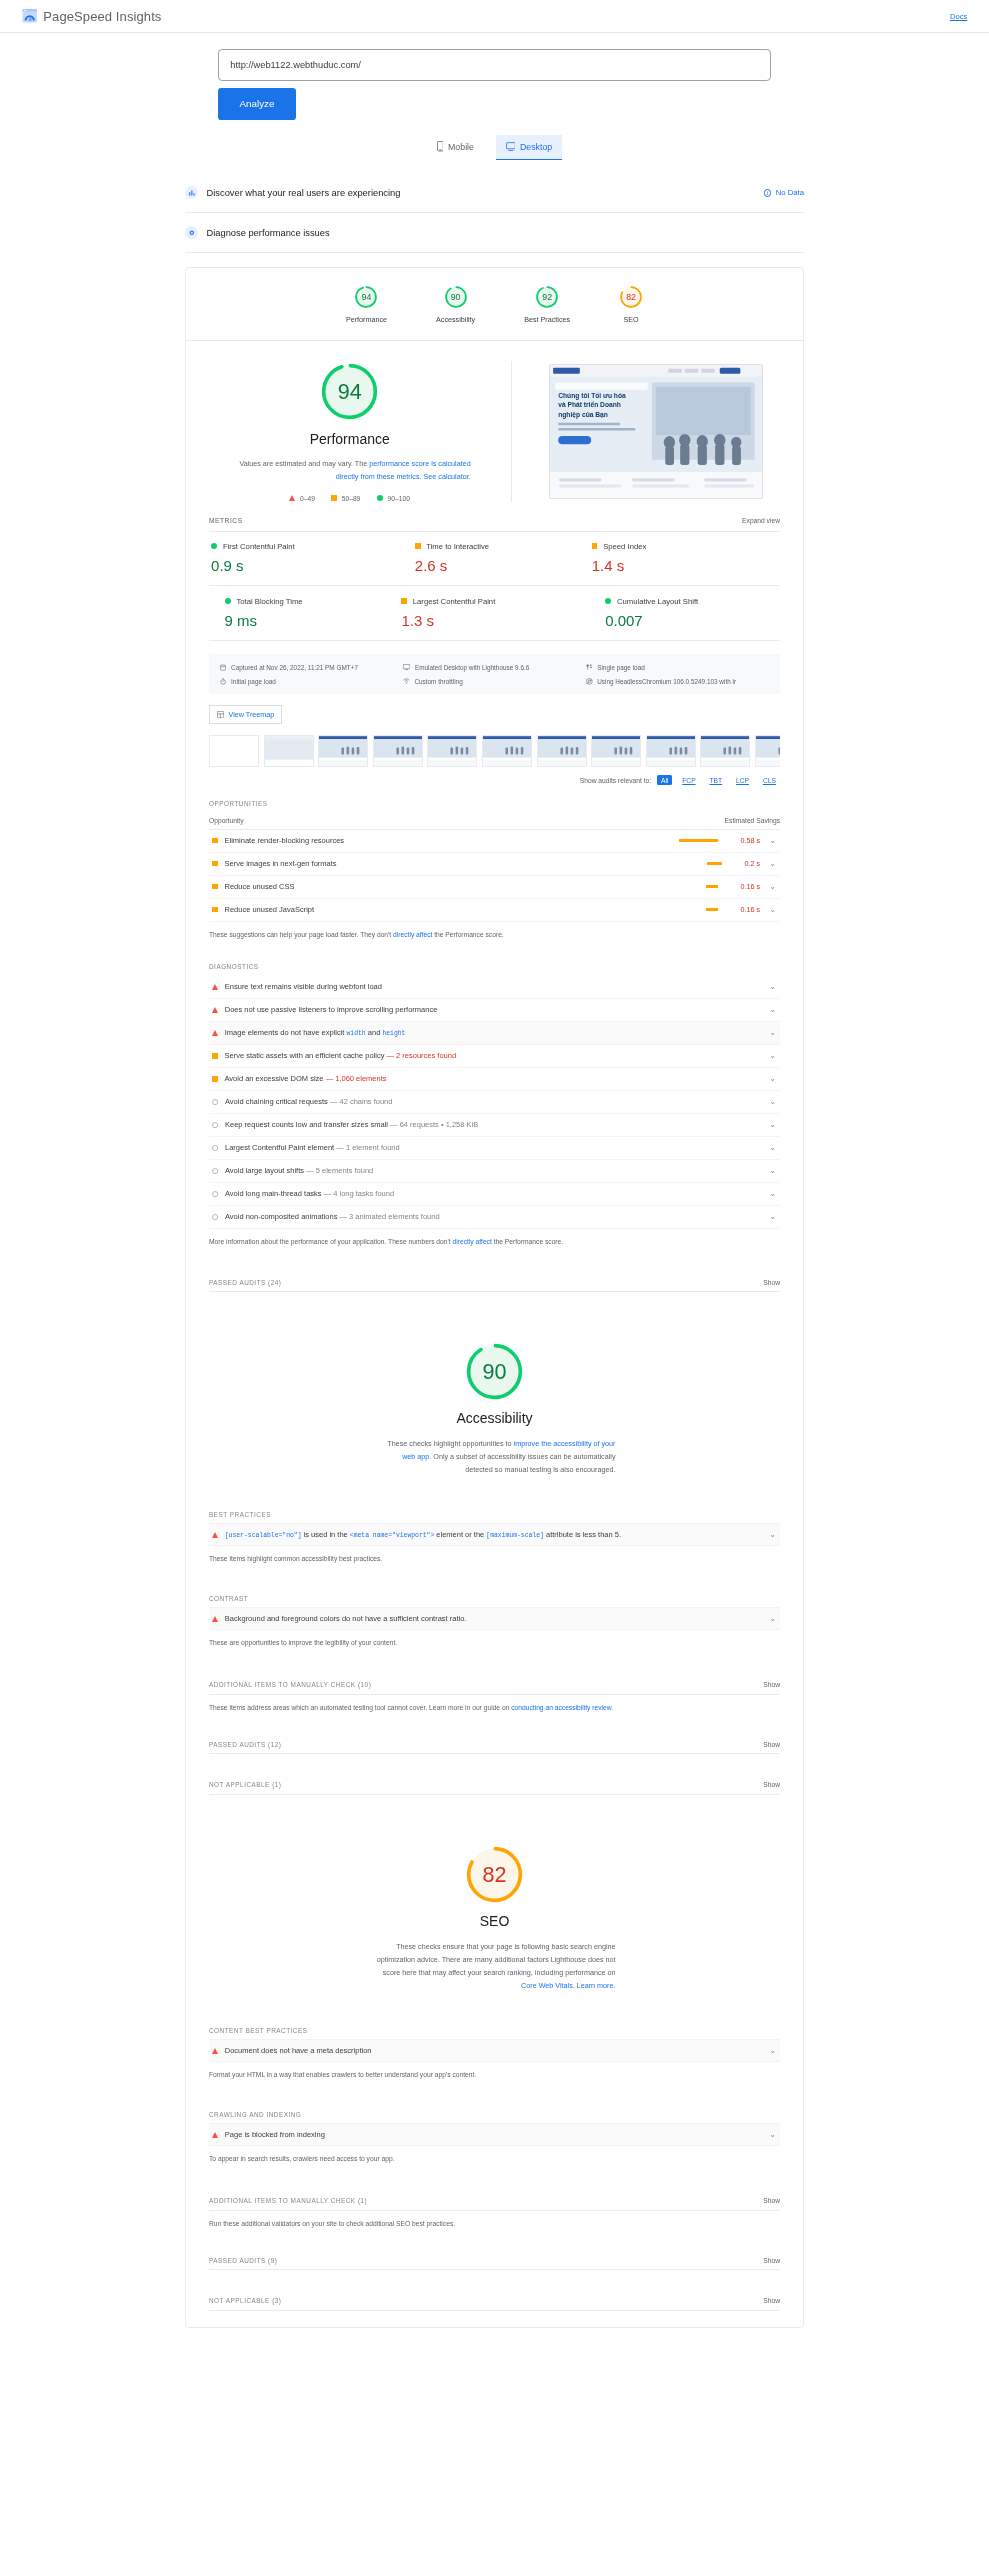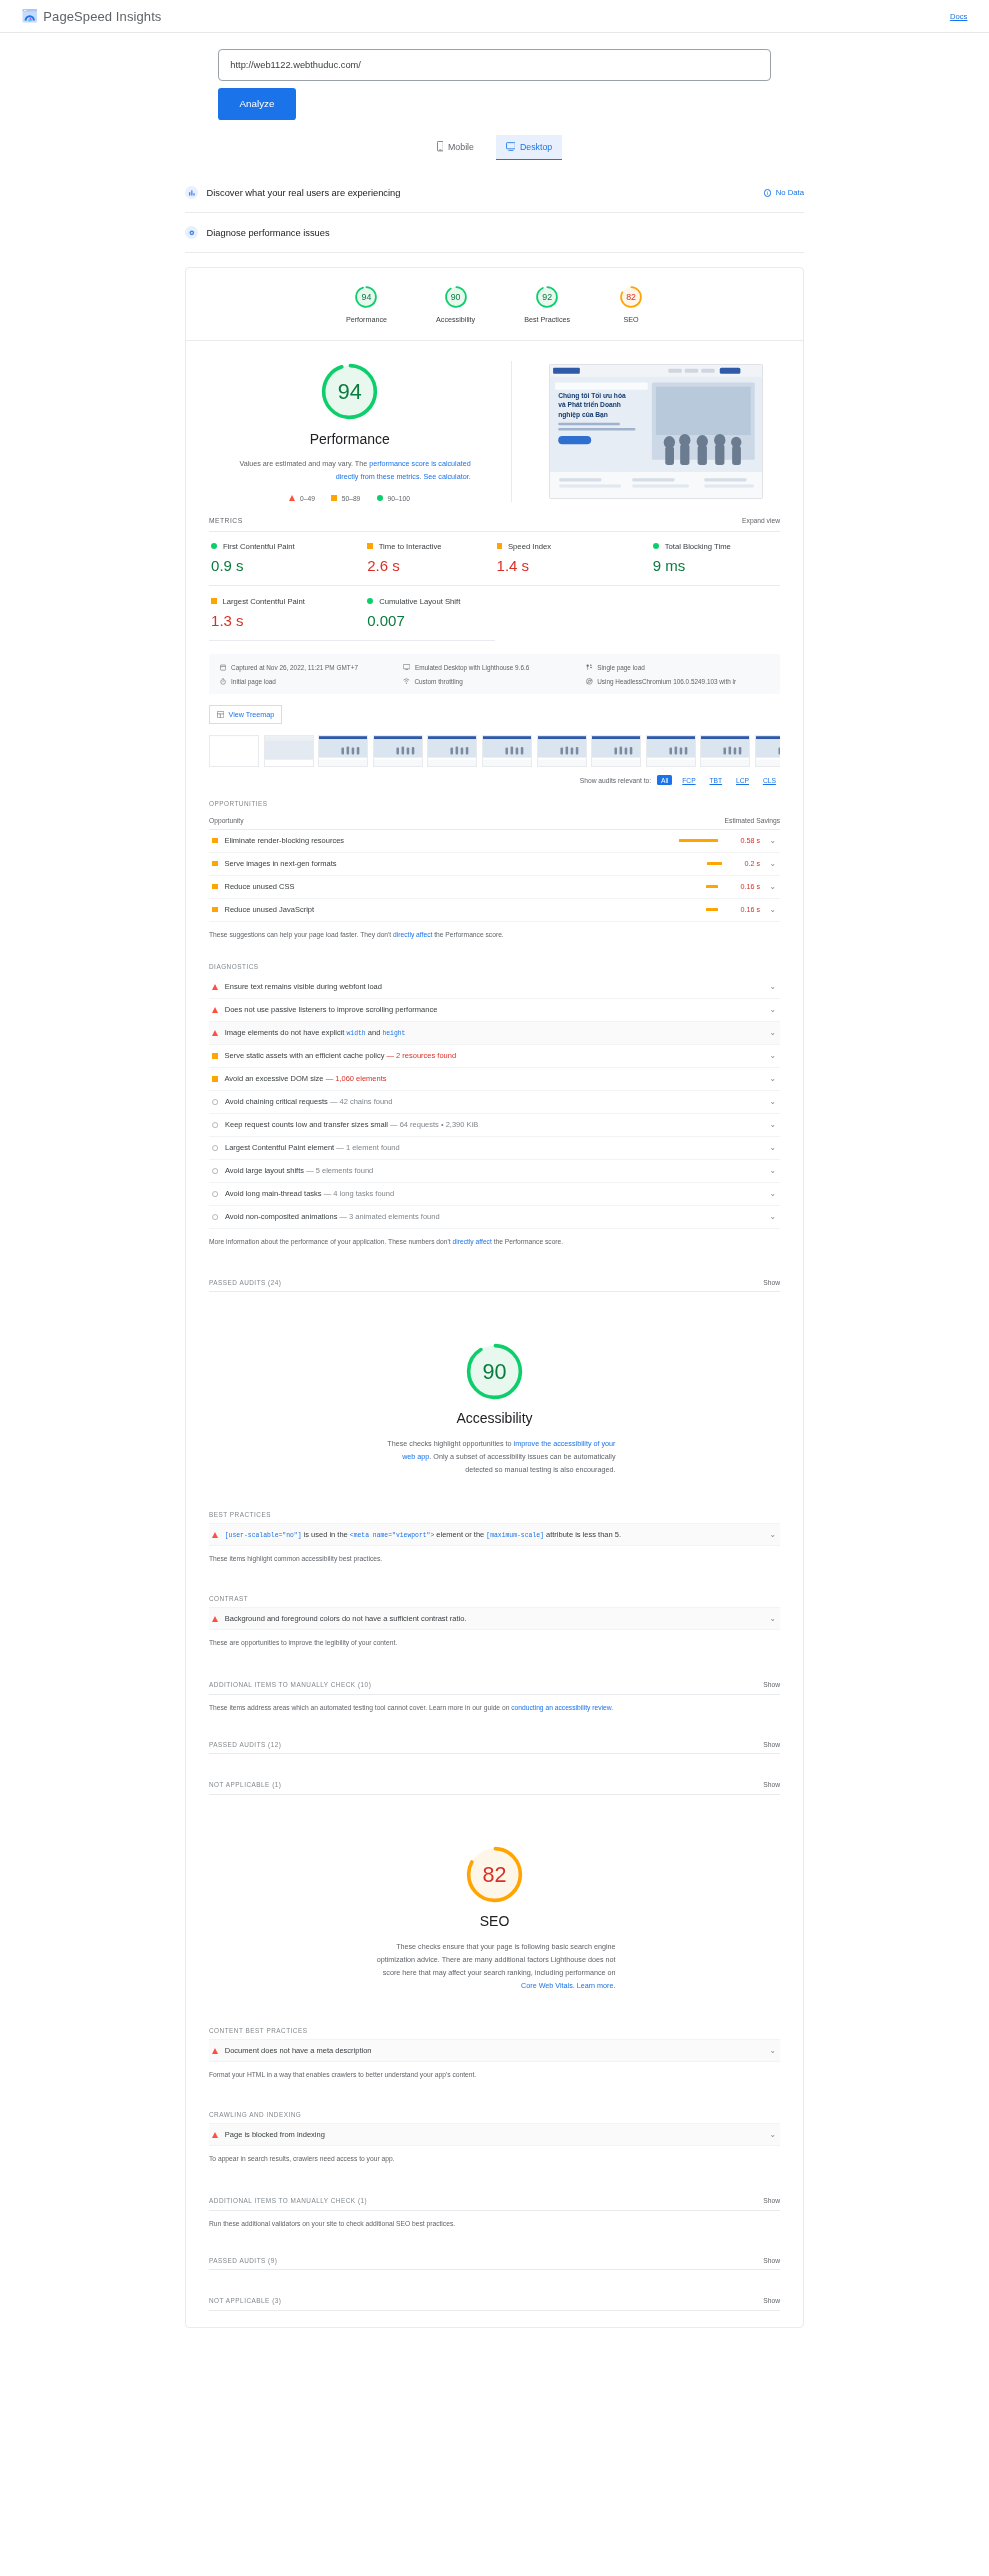--- a/index.html
+++ b/index.html
@@ -137,21 +137,21 @@
   .section-head {
     display: flex; align-items: center;
     padding: 0 23px 6.2px; font-size: 6.7px;
     letter-spacing: 0.5px; color: #5f6368; text-transform: uppercase;
   }
   .section-head .right {
     margin-left: auto; font-size: 6.7px; color: #5f6368;
     text-transform: none; letter-spacing: 0; cursor: pointer;
   }
   .metrics-grid {
-    display: grid; grid-template-columns: 1fr 1fr 1fr 1fr;
+    display: grid; grid-template-columns: 1fr 1fr 1fr;
     margin: 0 23px; border-top: 0.5px solid #e8eaed;
   }
   .metric {
     padding: 10.3px 2.1px 11.3px; border-bottom: 0.5px solid #e8eaed;
   }
   .metrics-grid .metric:nth-child(odd) { padding-right: 15.5px; }
   .metrics-grid .metric:nth-child(even) { padding-left: 15.5px; }
   .metric-label { display: flex; align-items: center; gap: 5.7px; font-size: 7.7px; color: #3c4043; }
   .metric-value { font-size: 15px; margin-top: 6.2px; margin-left: 0; font-weight: 400; }
   .val-green { color: #0a7b3e; }
@@ -836,21 +836,21 @@
     <div class="audit-row">
       <span class="ic">
           <span>
             <svg width="6.2" height="6.2" viewBox="0 0 12 12">
               <circle cx="6" cy="6" r="5" fill="none" stroke="#9aa0a6" stroke-width="1.4"></circle>
             </svg>
           </span>
         </span>
       <span class="txt">
         <span>Keep request counts low and transfer sizes small</span>
-        <span class="sub-grey">— 64 requests • 2,390 KiB</span>
+        <span class="sub-grey">— 64 requests • 1,258 KiB</span>
       </span>
       <span class="chev">⌄</span>
     </div>
     <div class="audit-row">
       <span class="ic">
           <span>
             <svg width="6.2" height="6.2" viewBox="0 0 12 12">
               <circle cx="6" cy="6" r="5" fill="none" stroke="#9aa0a6" stroke-width="1.4"></circle>
             </svg>
           </span>

